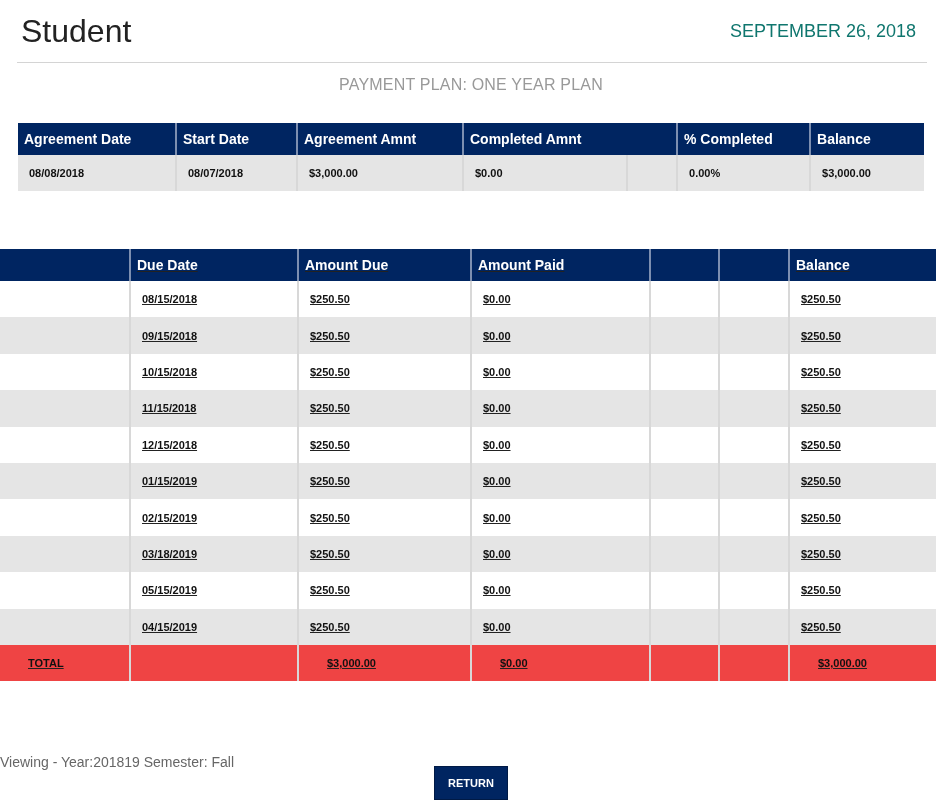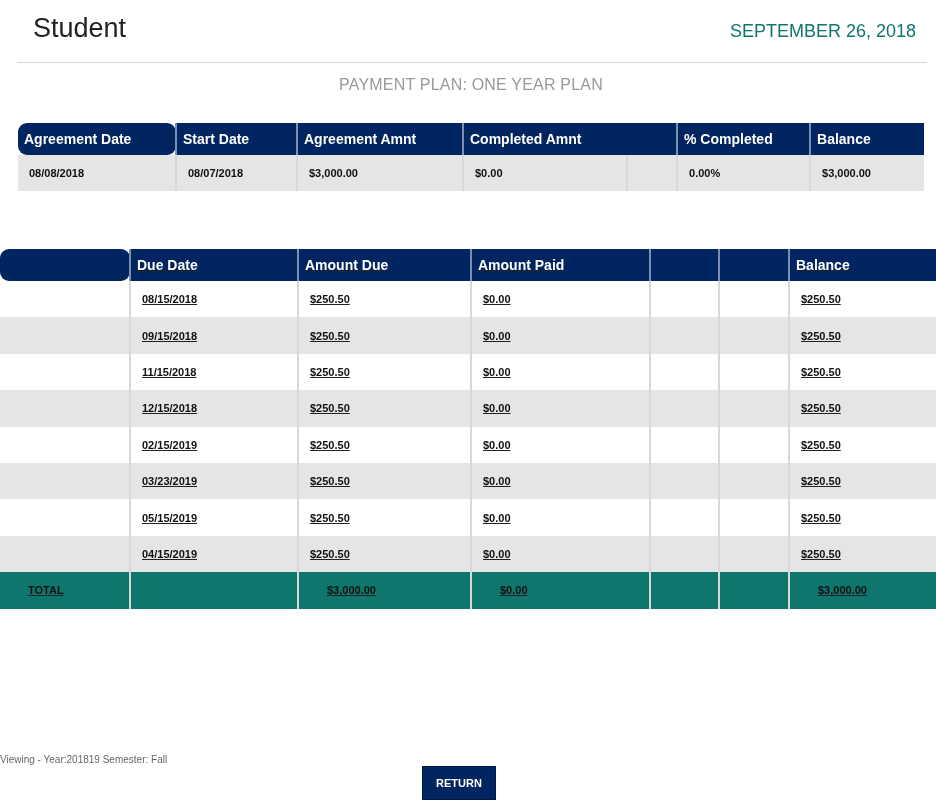--- a/index.html
+++ b/index.html
@@ -1,40 +1,40 @@
 <!DOCTYPE html>
 <html><head>
 <meta charset="utf-8">
 <style>
   * { box-sizing: border-box; margin: 0; padding: 0; }
   html, body { width: 936px; height: 802px; background: #ffffff; overflow: hidden; }
   body { font-family: "Liberation Sans", sans-serif; color: #222; position: relative; }
 
   .page-header { position: absolute; left: 17px; top: 0; width: 910px; height: 63px; border-bottom: 1px solid #d4d4d4; }
-  .page-title { position: absolute; left: 16px; top: 13px; font-size: 27px; color: #222; font-weight: normal; }
+  .page-title { position: absolute; left: 4px; top: 13px; font-size: 32px; color: #222; font-weight: normal; }
   .page-date { position: absolute; right: 11px; top: 21px; font-size: 18px; color: #0f766e; }
 
   .plan-title { position: absolute; left: 0; width: 942px; top: 76px; text-align: center; font-size: 16px; color: #999; letter-spacing: 0.2px; }
 
   table { border-collapse: collapse; table-layout: fixed; position: absolute; }
   th { background: #002561; color: #fff; font-weight: bold; font-size: 14px; text-align: left; padding: 0 6px; height: 32px; border-left: 2px solid #7d8fb0; }
-  th:first-child { border-left: none; border-radius: 9px; }
+  th:first-child { border-left: none; }
   td { font-size: 11px; font-weight: bold; color: #111; padding: 0 11px; border-left: 2px solid #d8d8d8; }
   td:first-child { border-left: none; }
 
   .summary { left: 18px; top: 123px; width: 906px; }
   .summary td { height: 36px; background: #e5e5e5; }
 
   .schedule { left: 0; top: 249px; width: 936px; text-decoration: underline; }
   .schedule td { height: 36.4px; background: #ffffff; }
   .schedule tbody tr:nth-child(even) td { background: #e5e5e5; }
-  .schedule tbody tr.total-row td { background: #0f766e; padding-left: 28px; }
-
-  .viewing { position: absolute; left: 0; top: 754px; font-size: 10px; color: #666; }
-  .return-btn { position: absolute; left: 422px; top: 766px; width: 74px; height: 34px; background: #002561; color: #fff; border: 1px solid #001a45; font-family: "Liberation Sans", sans-serif; font-size: 11px; font-weight: bold; cursor: pointer; }
+  .schedule tbody tr.total-row td { background: #ef4444; padding-left: 28px; }
+
+  .viewing { position: absolute; left: 0; top: 754px; font-size: 14px; color: #666; }
+  .return-btn { position: absolute; left: 434px; top: 766px; width: 74px; height: 34px; background: #002561; color: #fff; border: 1px solid #001a45; font-family: "Liberation Sans", sans-serif; font-size: 11px; font-weight: bold; cursor: pointer; }
 </style>
 </head>
 <body>
 
 <div class="page-header">
   <h1 class="page-title">Student</h1>
   <div class="page-date">SEPTEMBER 26, 2018</div>
 </div>
 
 <div class="plan-title">PAYMENT PLAN: ONE YEAR PLAN</div>
@@ -107,48 +107,66 @@
         <td></td>
         <td>09/15/2018</td>
         <td>$250.50</td>
         <td>$0.00</td>
         <td></td>
         <td></td>
         <td>$250.50</td>
       </tr>
       <tr>
         <td></td>
+        <td>10/15/2018</td>
+        <td>$250.50</td>
+        <td>$0.00</td>
+        <td></td>
+        <td></td>
+        <td>$250.50</td>
+      </tr>
+      <tr>
+        <td></td>
         <td>11/15/2018</td>
         <td>$250.50</td>
         <td>$0.00</td>
         <td></td>
         <td></td>
         <td>$250.50</td>
       </tr>
       <tr>
         <td></td>
         <td>12/15/2018</td>
         <td>$250.50</td>
         <td>$0.00</td>
         <td></td>
         <td></td>
         <td>$250.50</td>
       </tr>
       <tr>
         <td></td>
+        <td>01/15/2019</td>
+        <td>$250.50</td>
+        <td>$0.00</td>
+        <td></td>
+        <td></td>
+        <td>$250.50</td>
+      </tr>
+      <tr>
+        <td></td>
         <td>02/15/2019</td>
         <td>$250.50</td>
         <td>$0.00</td>
         <td></td>
         <td></td>
         <td>$250.50</td>
       </tr>
       <tr>
         <td></td>
-        <td>03/23/2019</td>
+        <td>03/18/2019</td>
         <td>$250.50</td>
         <td>$0.00</td>
         <td></td>
         <td></td>
         <td>$250.50</td>
       </tr>
       <tr>
         <td></td>
         <td>05/15/2019</td>
         <td>$250.50</td>

